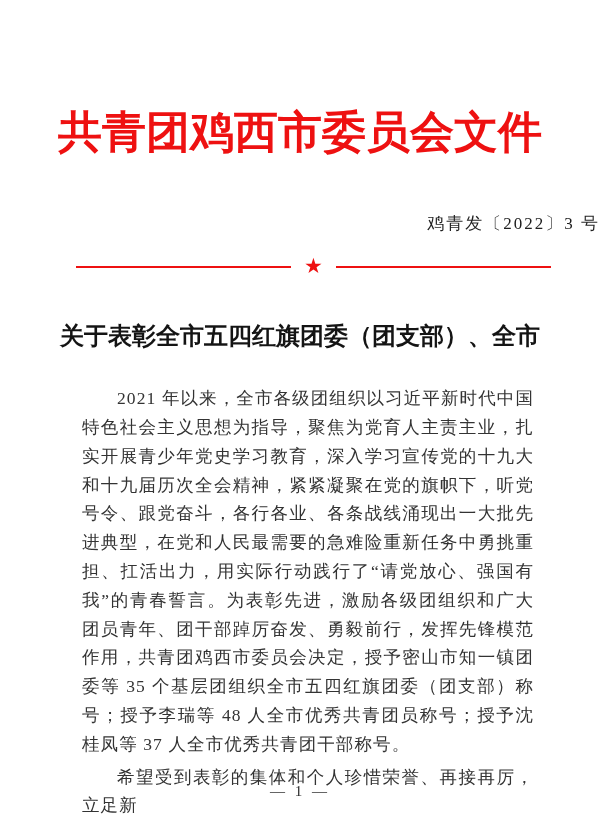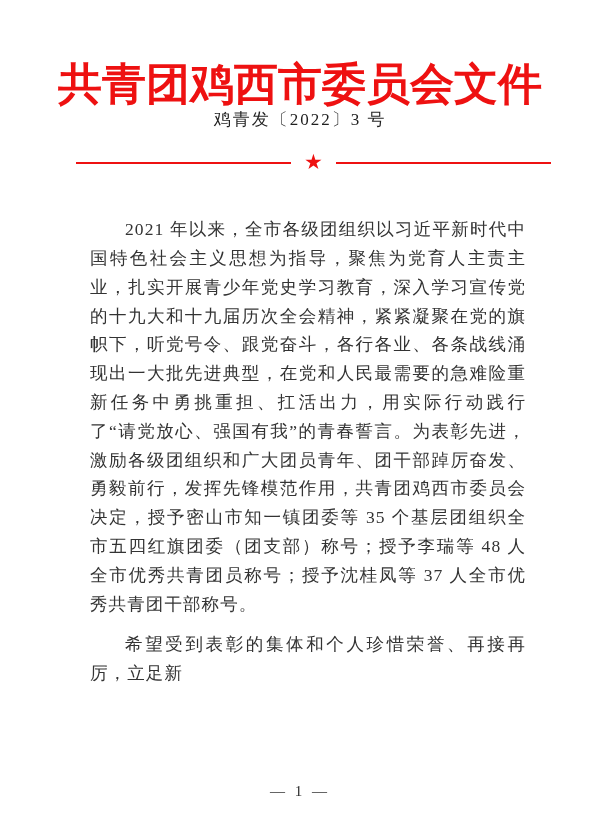--- a/index.html
+++ b/index.html
@@ -8,31 +8,32 @@
   .page {
     position: relative;
     width: 600px;
     height: 828px;
     background: #ffffff;
     overflow: hidden;
     font-family: "Liberation Serif", "DejaVu Serif", serif;
   }
   .header-title {
     margin: 0;
-    padding-top: 62px;
+    padding-top: 110px;
     text-align: center;
     color: var(--accent);
     font-size: 44px;
     font-weight: bold;
     line-height: 1.05;
     letter-spacing: 0px;
     white-space: nowrap;
   }
   .doc-number {
-    text-align: center;
+    margin-top: 56px;
+    text-align: right;
     font-size: 17px;
     color: #1f1f1f;
     letter-spacing: 2px;
   }
   .divider {
     margin: 21px 0 0 76px;
     width: 475px;
     display: flex;
     align-items: center;
   }
@@ -58,21 +59,21 @@
   }
   .doc-title .title-line { display: block; white-space: nowrap; }
   .body-text {
     margin: 31px 62px 0 78px;
     font-size: 17.5px;
     color: #333333;
     line-height: 28.8px;
     text-align: justify;
   }
   .body-text p {
-    margin: 12px;
+    margin: 4px;
     text-indent: 2em;
     letter-spacing: 1.1px;
   }
   .page-number {
     position: absolute;
     left: 0;
     right: 0;
     bottom: 28px;
     text-align: center;
     font-size: 15px;
@@ -89,20 +90,21 @@
 
   <div class="doc-number">鸡青发〔2022〕3 号</div>
 
   <div class="divider">
     <span class="line"></span>
     <span class="star">★</span>
     <span class="line"></span>
   </div>
 
   <h2 class="doc-title">
+    <span class="title-line">关于表彰全市五四红旗团委（团支部）、全市</span>
   </h2>
 
   <div class="body-text">
     <p>2021 年以来，全市各级团组织以习近平新时代中国特色社会主义思想为指导，聚焦为党育人主责主业，扎实开展青少年党史学习教育，深入学习宣传党的十九大和十九届历次全会精神，紧紧凝聚在党的旗帜下，听党号令、跟党奋斗，各行各业、各条战线涌现出一大批先进典型，在党和人民最需要的急难险重新任务中勇挑重担、扛活出力，用实际行动践行了“请党放心、强国有我”的青春誓言。为表彰先进，激励各级团组织和广大团员青年、团干部踔厉奋发、勇毅前行，发挥先锋模范作用，共青团鸡西市委员会决定，授予密山市知一镇团委等 35 个基层团组织全市五四红旗团委（团支部）称号；授予李瑞等 48 人全市优秀共青团员称号；授予沈桂凤等 37 人全市优秀共青团干部称号。</p>
     <p>希望受到表彰的集体和个人珍惜荣誉、再接再厉，立足新</p>
   </div>
 
   <div class="page-number">— 1 —</div>
 
 </div>

